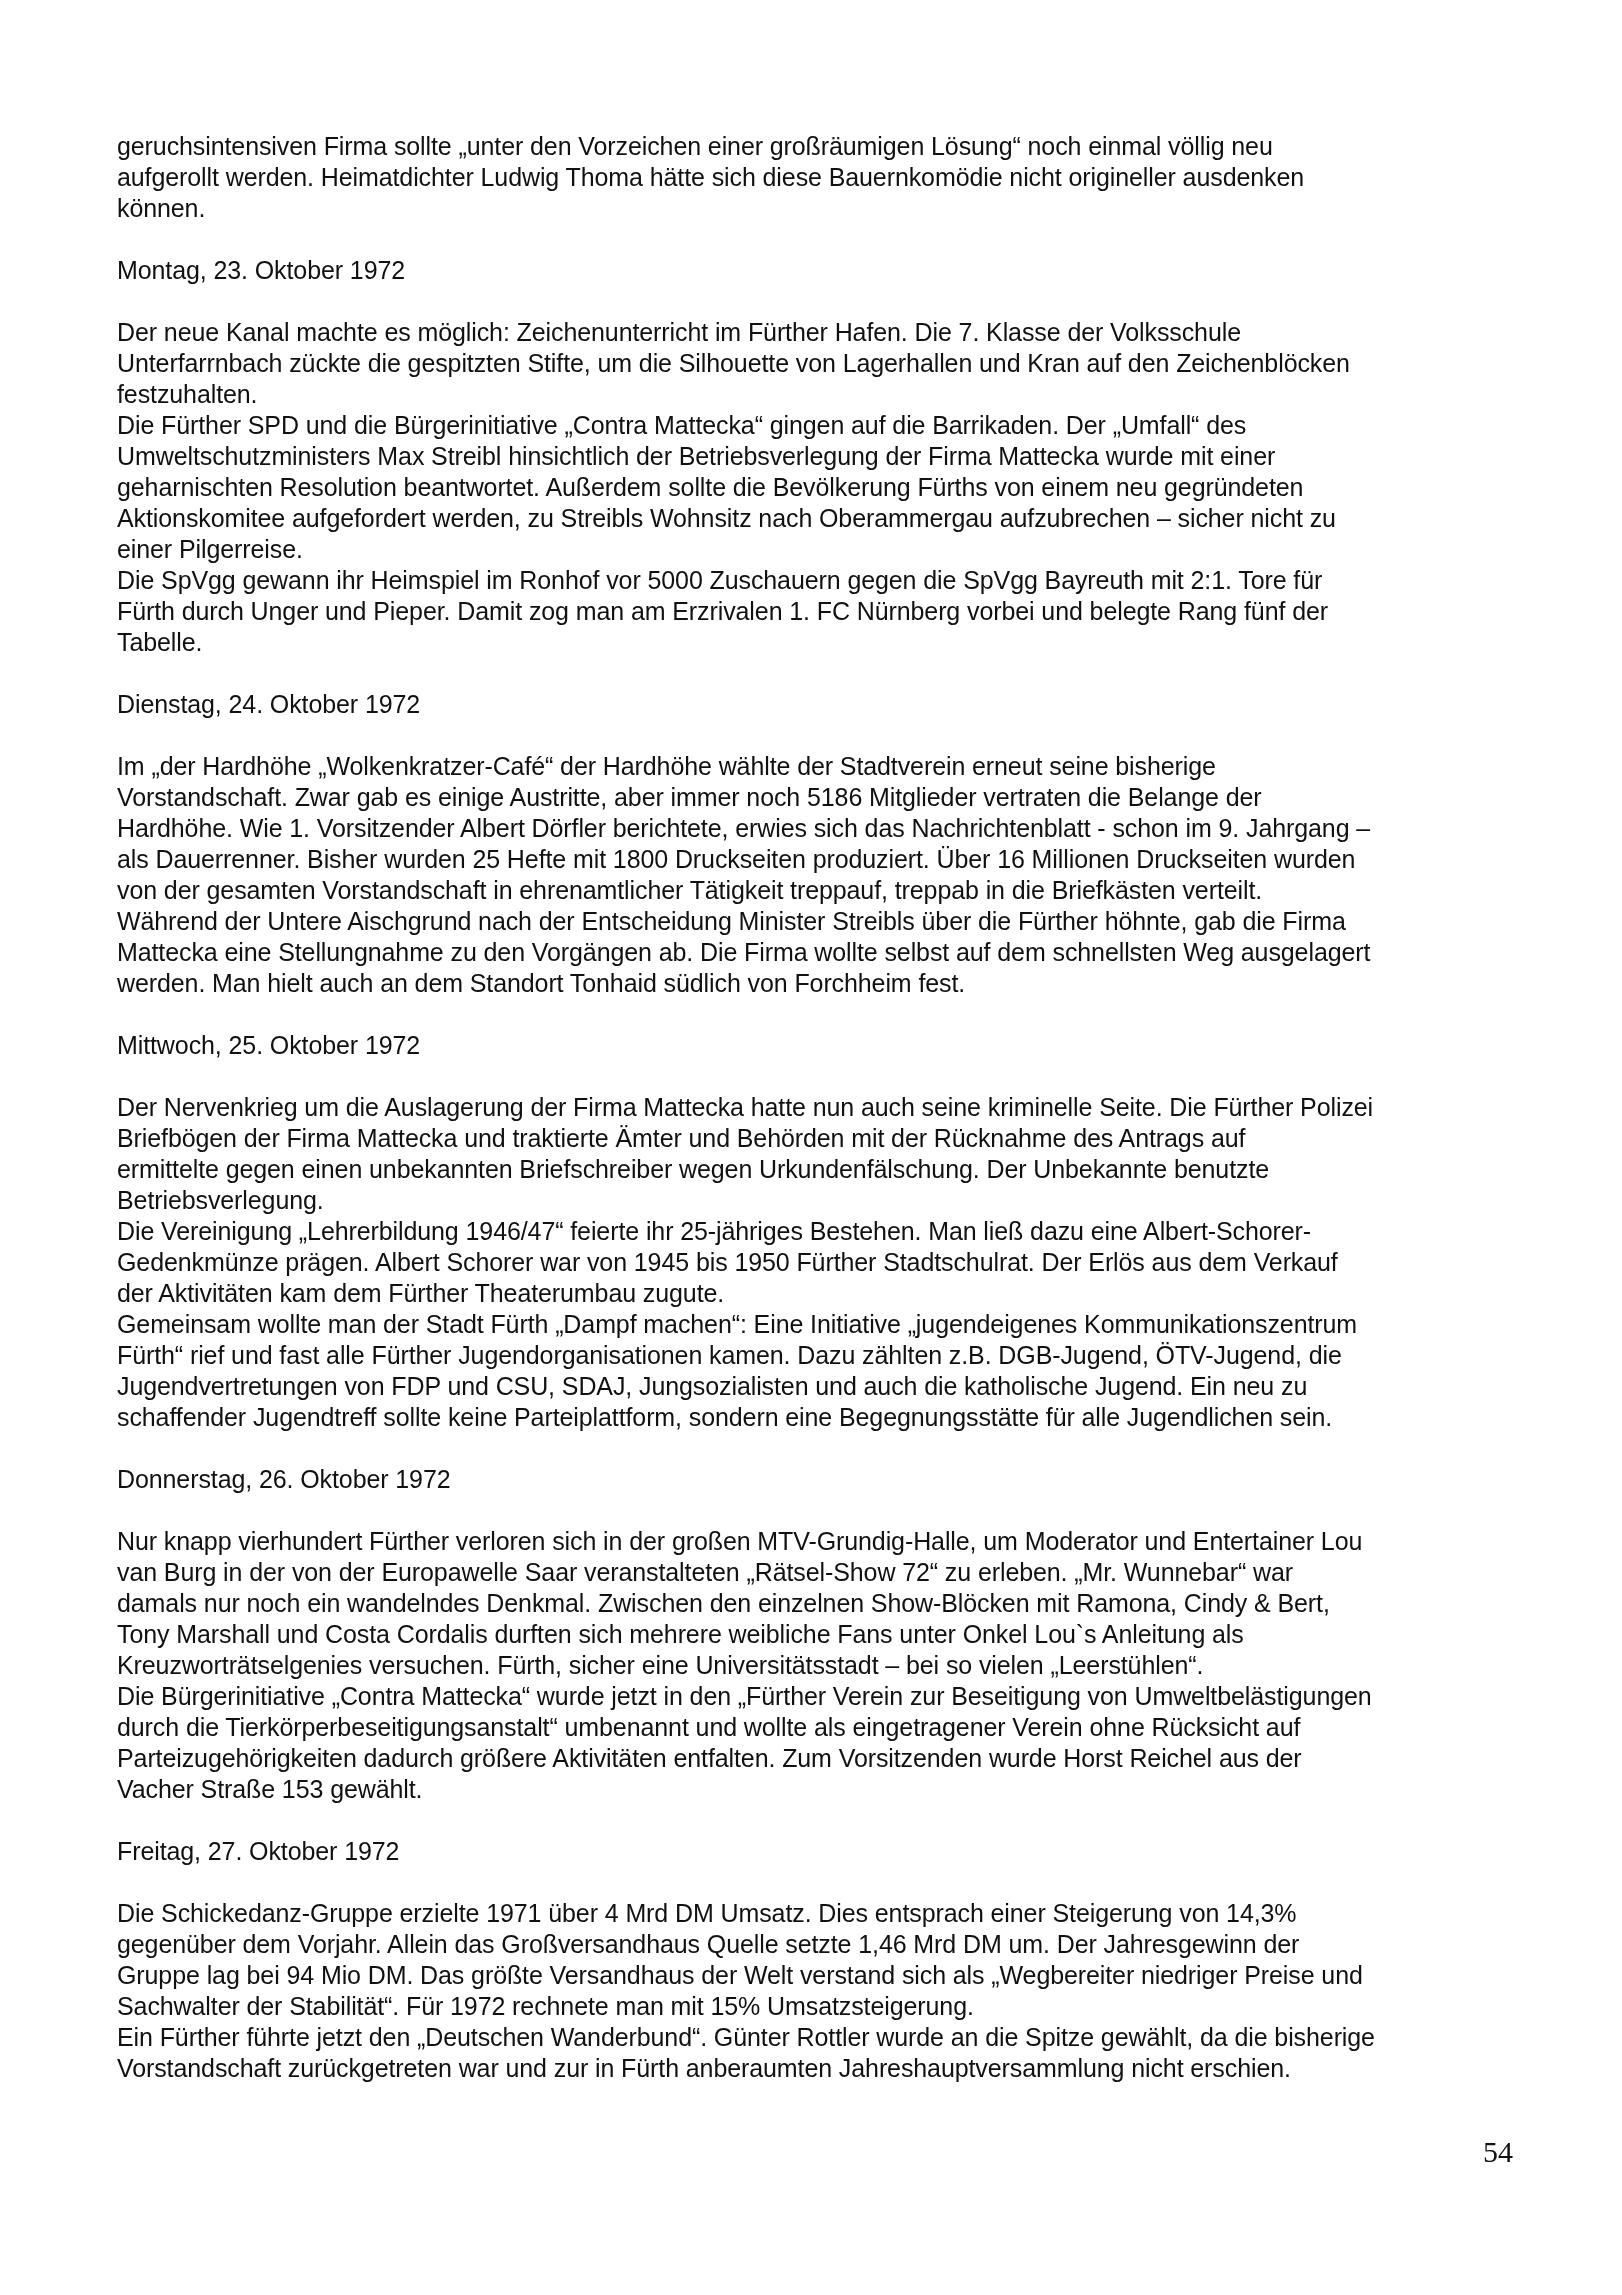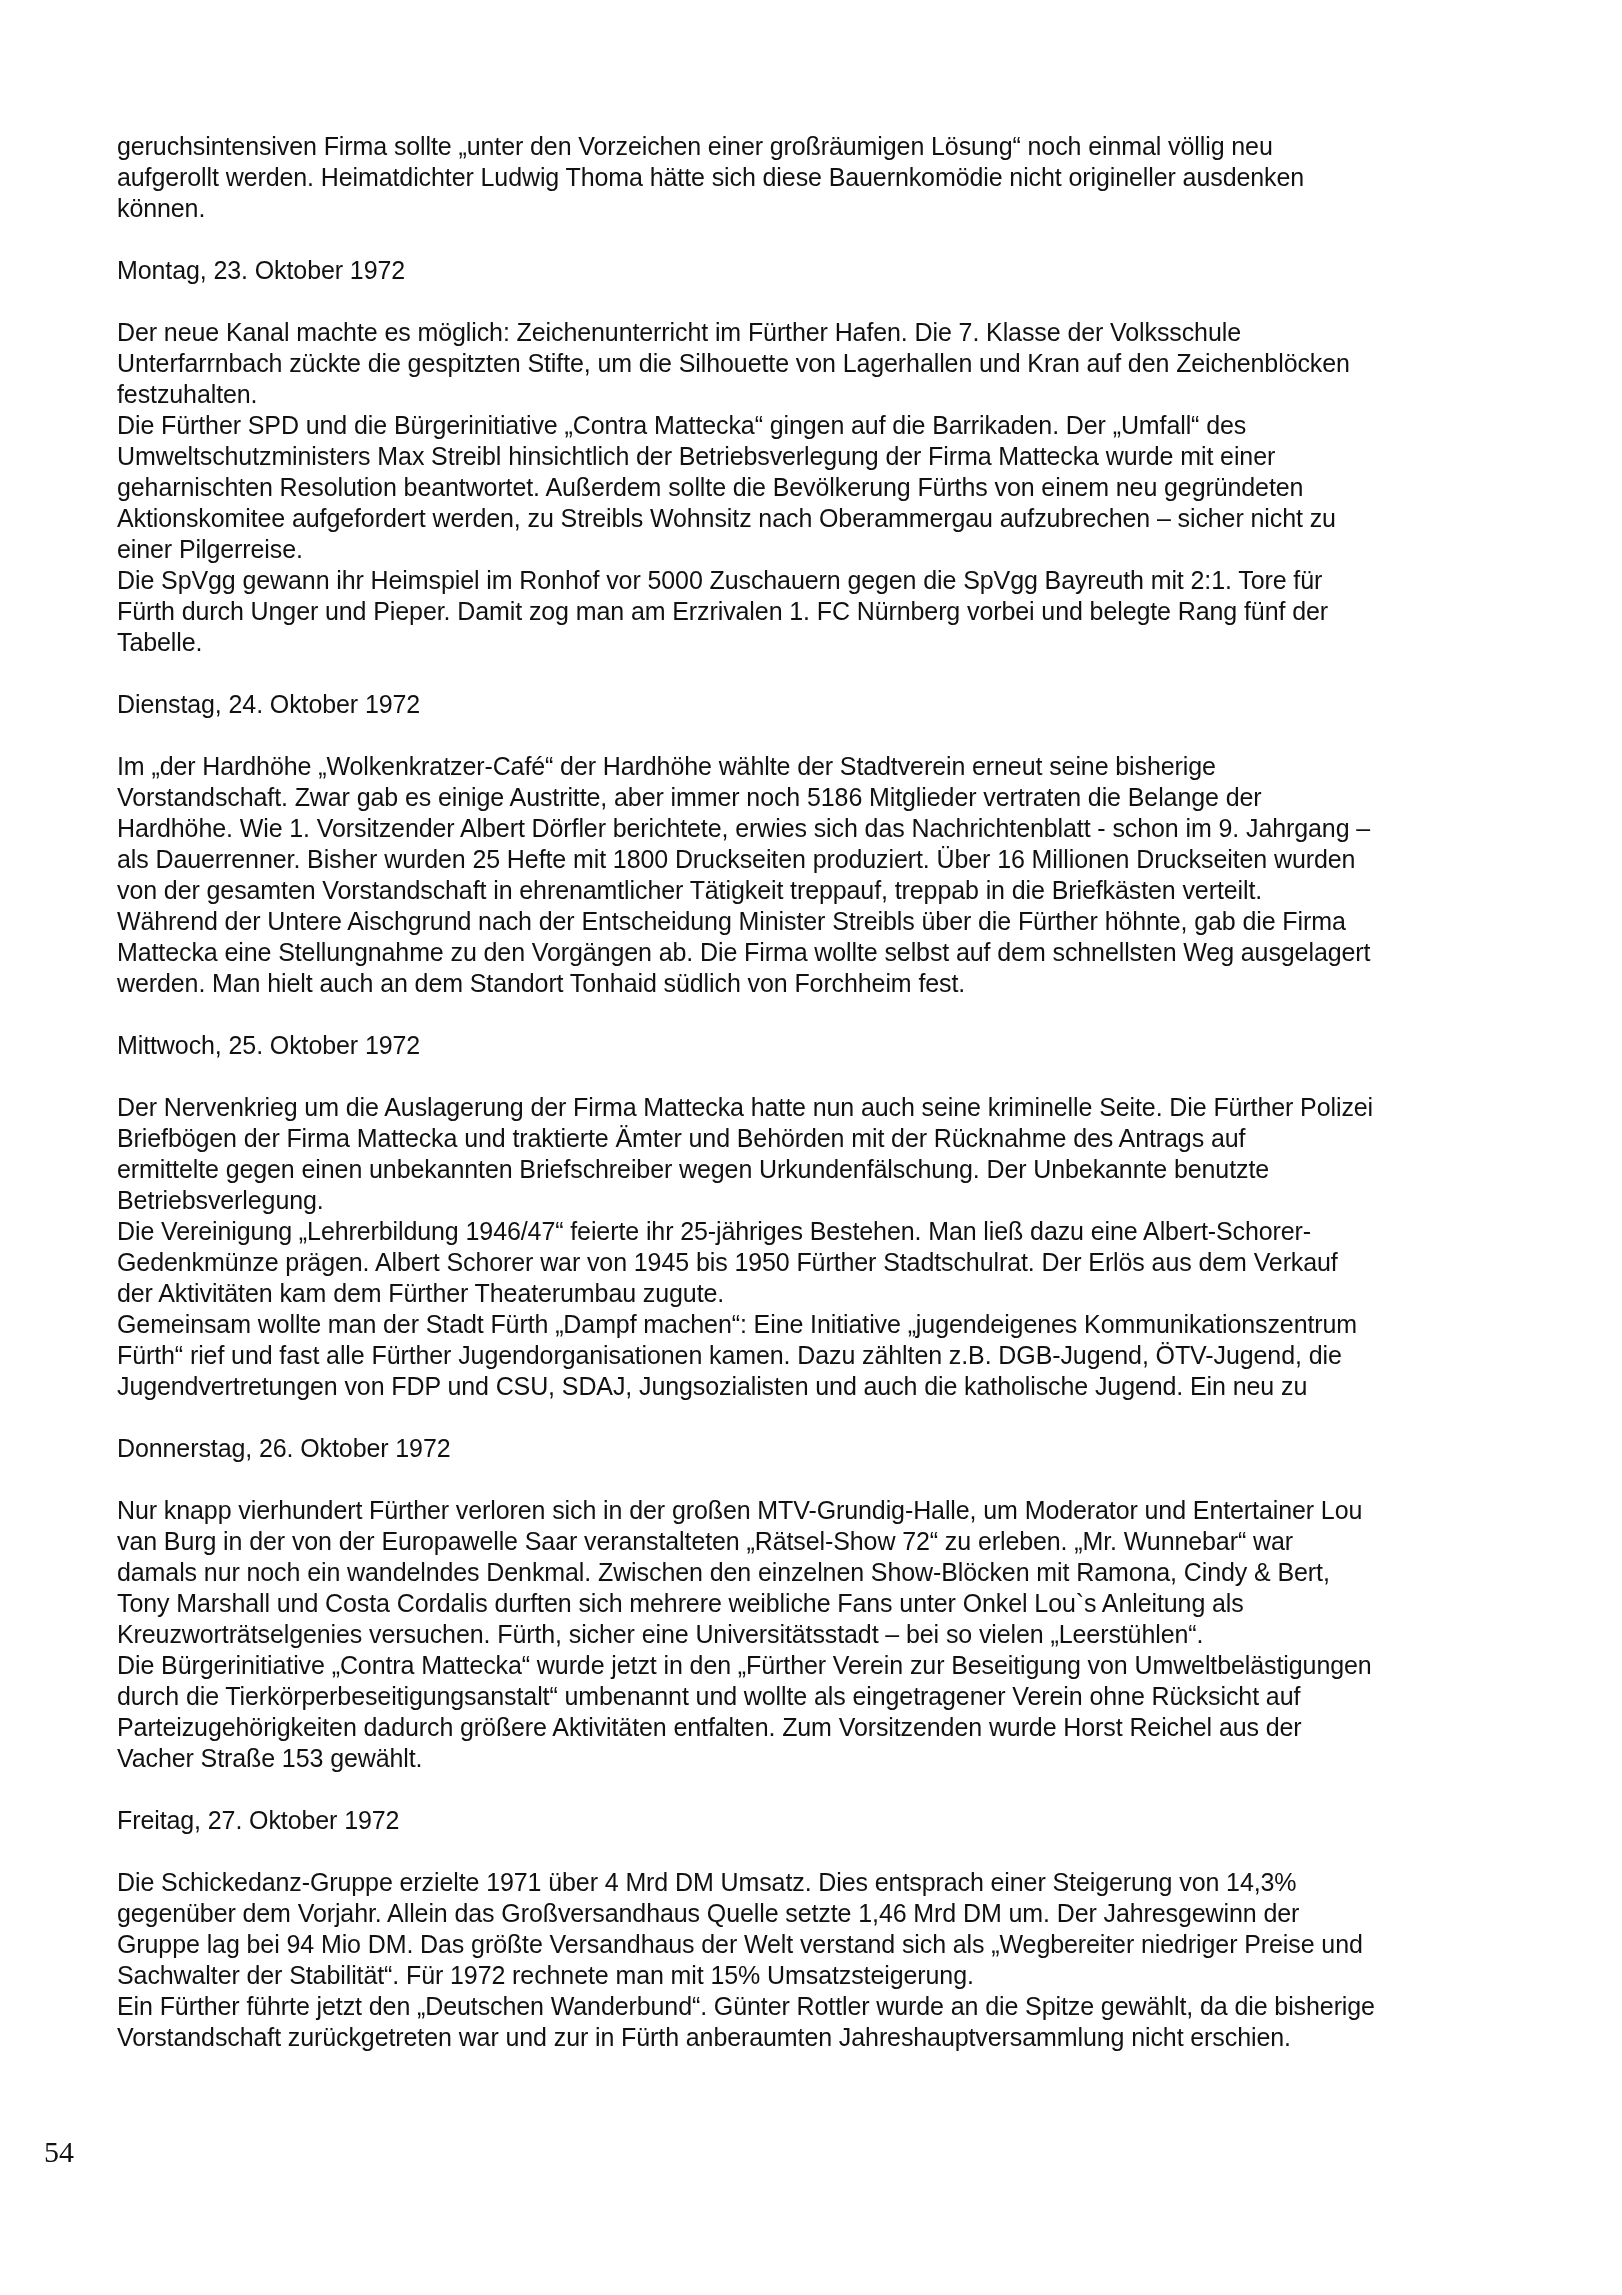--- a/index.html
+++ b/index.html
@@ -45,26 +45,25 @@
       display: block;
       white-space: nowrap;
       font-weight: normal;
       height: 31px;
     }
     .page-number {
       position: absolute;
       left: 0;
       width: 1513px;
       top: 2122px;
-      text-align: left;
+      text-align: right;
       font-family: "Liberation Serif", serif;
       font-size: 30px;
       line-height: 35px;
       color: #111111;
-      margin-left: 44px;
     }
   </style>
 </head>
 <body>
 
 <div class="page">
   <div class="text-block">
 
     <div>
       <span class="line">geruchsintensiven Firma sollte „unter den Vorzeichen einer großräumigen Lösung“ noch einmal völlig neu</span>
@@ -110,20 +109,21 @@
       <span class="line">Der Nervenkrieg um die Auslagerung der Firma Mattecka hatte nun auch seine kriminelle Seite. Die Fürther Polizei</span>
       <span class="line">Briefbögen der Firma Mattecka und traktierte Ämter und Behörden mit der Rücknahme des Antrags auf</span>
       <span class="line">ermittelte gegen einen unbekannten Briefschreiber wegen Urkundenfälschung. Der Unbekannte benutzte</span>
       <span class="line">Betriebsverlegung.</span>
       <span class="line">Die Vereinigung „Lehrerbildung 1946/47“ feierte ihr 25-jähriges Bestehen. Man ließ dazu eine Albert-Schorer-</span>
       <span class="line">Gedenkmünze prägen. Albert Schorer war von 1945 bis 1950 Fürther Stadtschulrat. Der Erlös aus dem Verkauf</span>
       <span class="line">der Aktivitäten kam dem Fürther Theaterumbau zugute.</span>
       <span class="line">Gemeinsam wollte man der Stadt Fürth „Dampf machen“: Eine Initiative „jugendeigenes Kommunikationszentrum</span>
       <span class="line">Fürth“ rief und fast alle Fürther Jugendorganisationen kamen. Dazu zählten z.B. DGB-Jugend, ÖTV-Jugend, die</span>
       <span class="line">Jugendvertretungen von FDP und CSU, SDAJ, Jungsozialisten und auch die katholische Jugend. Ein neu zu</span>
+      <span class="line">schaffender Jugendtreff sollte keine Parteiplattform, sondern eine Begegnungsstätte für alle Jugendlichen sein.</span>
     </div>
     <span class="blank"></span>
 
     <div>
       <span class="heading">Donnerstag, 26. Oktober 1972</span>
       <span class="blank"></span>
       <span class="line">Nur knapp vierhundert Fürther verloren sich in der großen MTV-Grundig-Halle, um Moderator und Entertainer Lou</span>
       <span class="line">van Burg in der von der Europawelle Saar veranstalteten „Rätsel-Show 72“ zu erleben. „Mr. Wunnebar“ war</span>
       <span class="line">damals nur noch ein wandelndes Denkmal. Zwischen den einzelnen Show-Blöcken mit Ramona, Cindy &amp; Bert,</span>
       <span class="line">Tony Marshall und Costa Cordalis durften sich mehrere weibliche Fans unter Onkel Lou`s Anleitung als</span>

